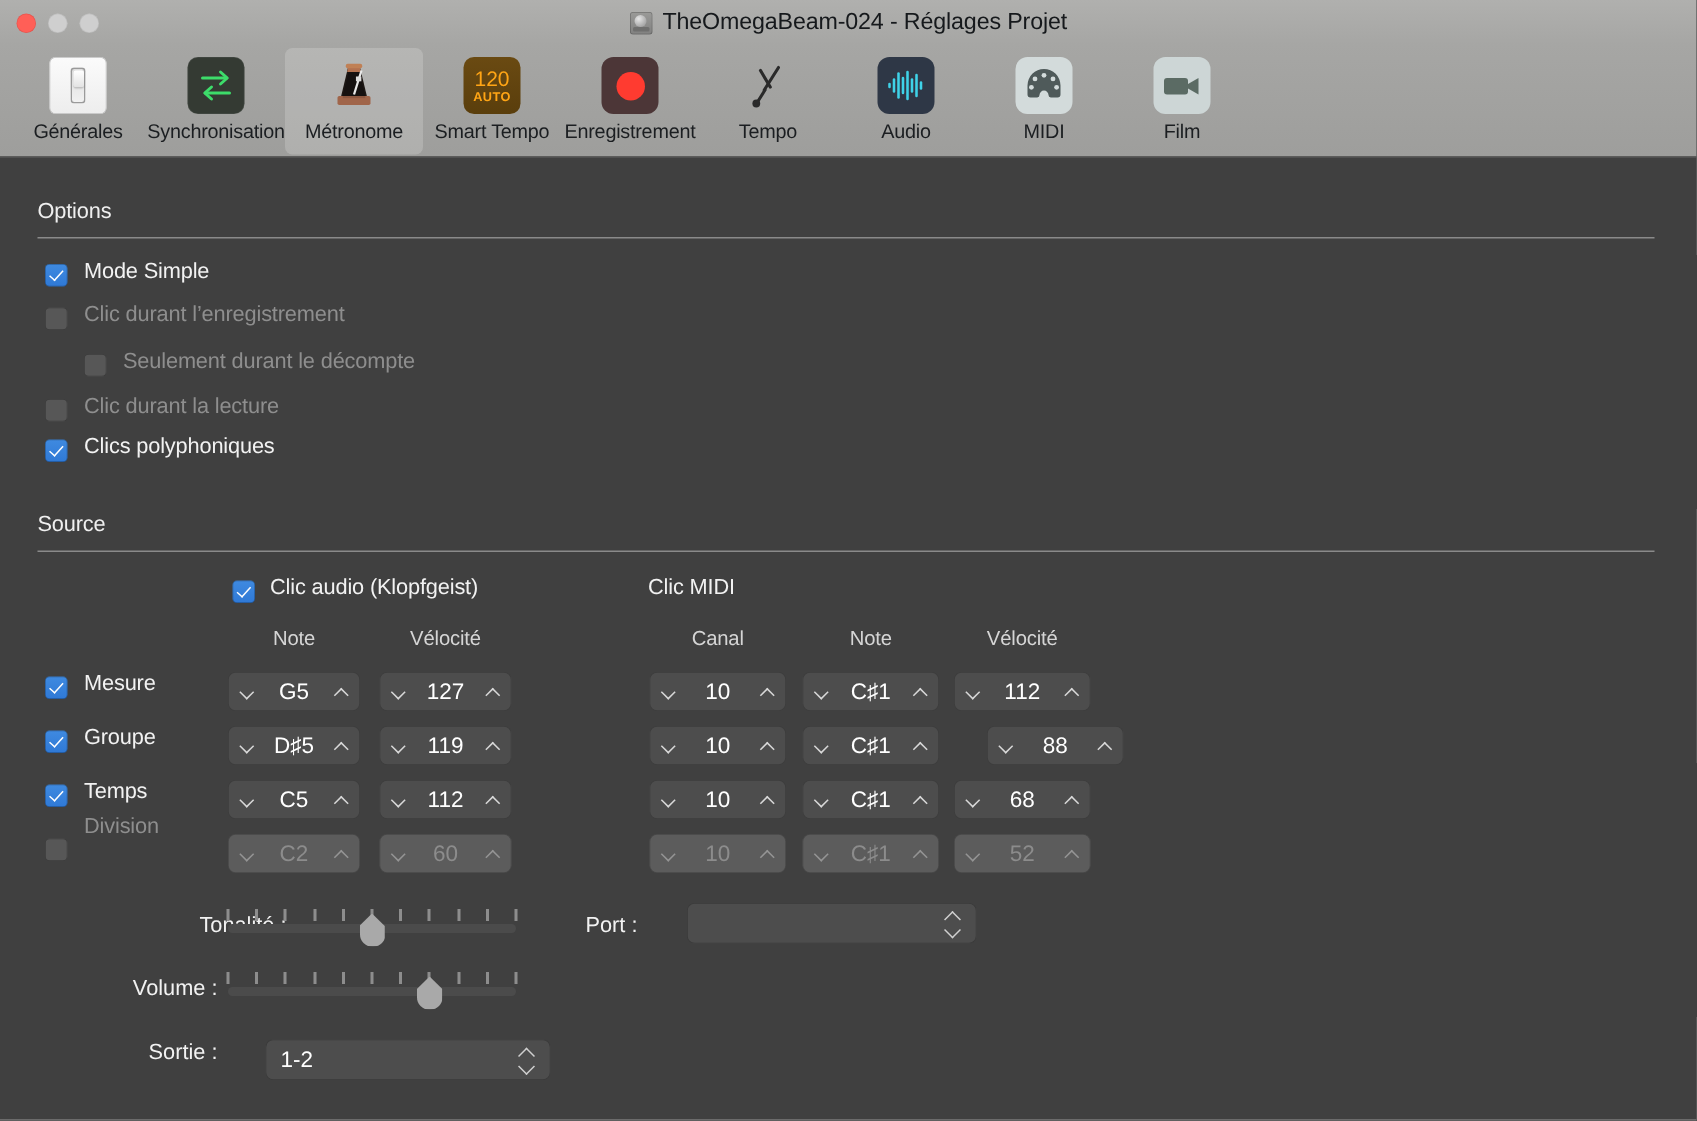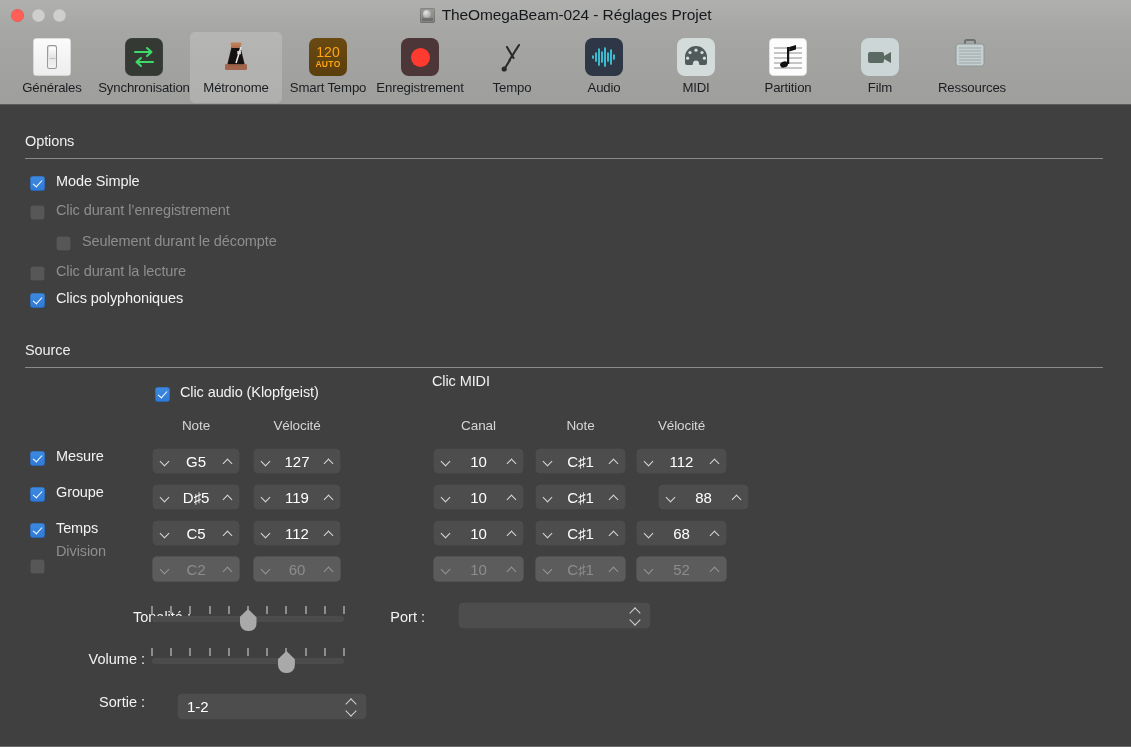--- a/index.html
+++ b/index.html
@@ -493,67 +493,31 @@
           <circle cx="8" cy="8.6" r="1.6"></circle>
           <circle cx="20" cy="8.6" r="1.6"></circle>
           <circle cx="5.6" cy="14.2" r="1.6"></circle>
           <circle cx="22.4" cy="14.2" r="1.6"></circle>
         </g>
       </svg>
     </div>
     <div class="tb-label">MIDI</div>
   </div>
 
-  <div class="tb-item">
-    <div class="tb-icon ic-score">
-      <svg width="32" height="32" viewBox="0 0 32 32">
-        <g stroke="#8e8e8e" stroke-width="1">
-          <line x1="2" y1="7" x2="30" y2="7"></line>
-          <line x1="2" y1="12" x2="30" y2="12"></line>
-          <line x1="2" y1="17" x2="30" y2="17"></line>
-          <line x1="2" y1="22" x2="30" y2="22"></line>
-          <line x1="2" y1="27" x2="30" y2="27"></line>
-        </g>
-        <g fill="#111111">
-          <ellipse cx="12" cy="23.5" rx="4" ry="3" transform="rotate(-20 12 23.5)"></ellipse>
-          <rect x="15" y="6" width="2.2" height="17"></rect>
-          <path d="M17.2 6 L24 4 L24 8.5 L17.2 10.5 Z"></path>
-        </g>
-      </svg>
-    </div>
-    <div class="tb-label">Partition</div>
-  </div>
 
   <div class="tb-item">
     <div class="tb-icon ic-film">
       <svg width="28" height="20" viewBox="0 0 28 20">
         <rect x="2" y="5" width="16" height="11" rx="2" fill="#5b6b64"></rect>
         <path d="M18 9 L25 5 L25 16 L18 12 Z" fill="#5b6b64"></path>
       </svg>
     </div>
     <div class="tb-label">Film</div>
   </div>
 
-  <div class="tb-item">
-    <div class="tb-icon ic-res">
-      <svg width="34" height="32" viewBox="0 0 34 32">
-        <path d="M12 6 L12 3.5 A1.5 1.5 0 0 1 13.5 2 L20.5 2 A1.5 1.5 0 0 1 22 3.5 L22 6" fill="none" stroke="#6a7272" stroke-width="2"></path>
-        <rect x="3" y="6" width="28" height="22" rx="2.5" fill="#c6cfcf" stroke="#8d9696" stroke-width="1"></rect>
-        <g stroke="#a8b2b2" stroke-width="1.4">
-          <line x1="6" y1="10" x2="28" y2="10"></line>
-          <line x1="6" y1="13" x2="28" y2="13"></line>
-          <line x1="6" y1="16" x2="28" y2="16"></line>
-          <line x1="6" y1="19" x2="28" y2="19"></line>
-          <line x1="6" y1="22" x2="28" y2="22"></line>
-          <line x1="6" y1="25" x2="28" y2="25"></line>
-        </g>
-      </svg>
-    </div>
-    <div class="tb-label">Ressources</div>
-  </div>
 </div>
 
 <div class="content">
 
   <div class="section-title" style="left:25px; top:28px;">Options</div>
   <div class="section-rule" style="left:25px; top:53px; width:1078px;"></div>
 
   <div class="cbox on" style="left:30px; top:71px;"></div>
   <div class="row-label" style="left:56px; top:68px;">Mode Simple</div>
 
@@ -568,21 +532,21 @@
 
   <div class="cbox on" style="left:30px; top:188px;"></div>
   <div class="row-label" style="left:56px; top:185px;">Clics polyphoniques</div>
 
   <div class="section-title" style="left:25px; top:237px;">Source</div>
   <div class="section-rule" style="left:25px; top:262px; width:1078px;"></div>
 
   <div class="cbox on" style="left:155px; top:282px;"></div>
   <div class="row-label" style="left:180px; top:279px;">Clic audio (Klopfgeist)</div>
 
-  <div class="row-label" style="left:432px; top:268px;">Clic MIDI</div>
+  <div class="row-label" style="left:432px; top:279px;">Clic MIDI</div>
 
   <div class="col-head" style="left:152px; top:313px; width:88px;">Note</div>
   <div class="col-head" style="left:253px; top:313px; width:88px;">Vélocité</div>
   <div class="col-head" style="left:433px; top:313px; width:91px;">Canal</div>
   <div class="col-head" style="left:535px; top:313px; width:91px;">Note</div>
   <div class="col-head" style="left:636px; top:313px; width:91px;">Vélocité</div>
 
   <div class="cbox on" style="left:30px; top:346px;"></div>
   <div class="row-label" style="left:56px; top:343px;">Mesure</div>
   <div class="stepper" style="left:152px; top:343px; width:88px;">

